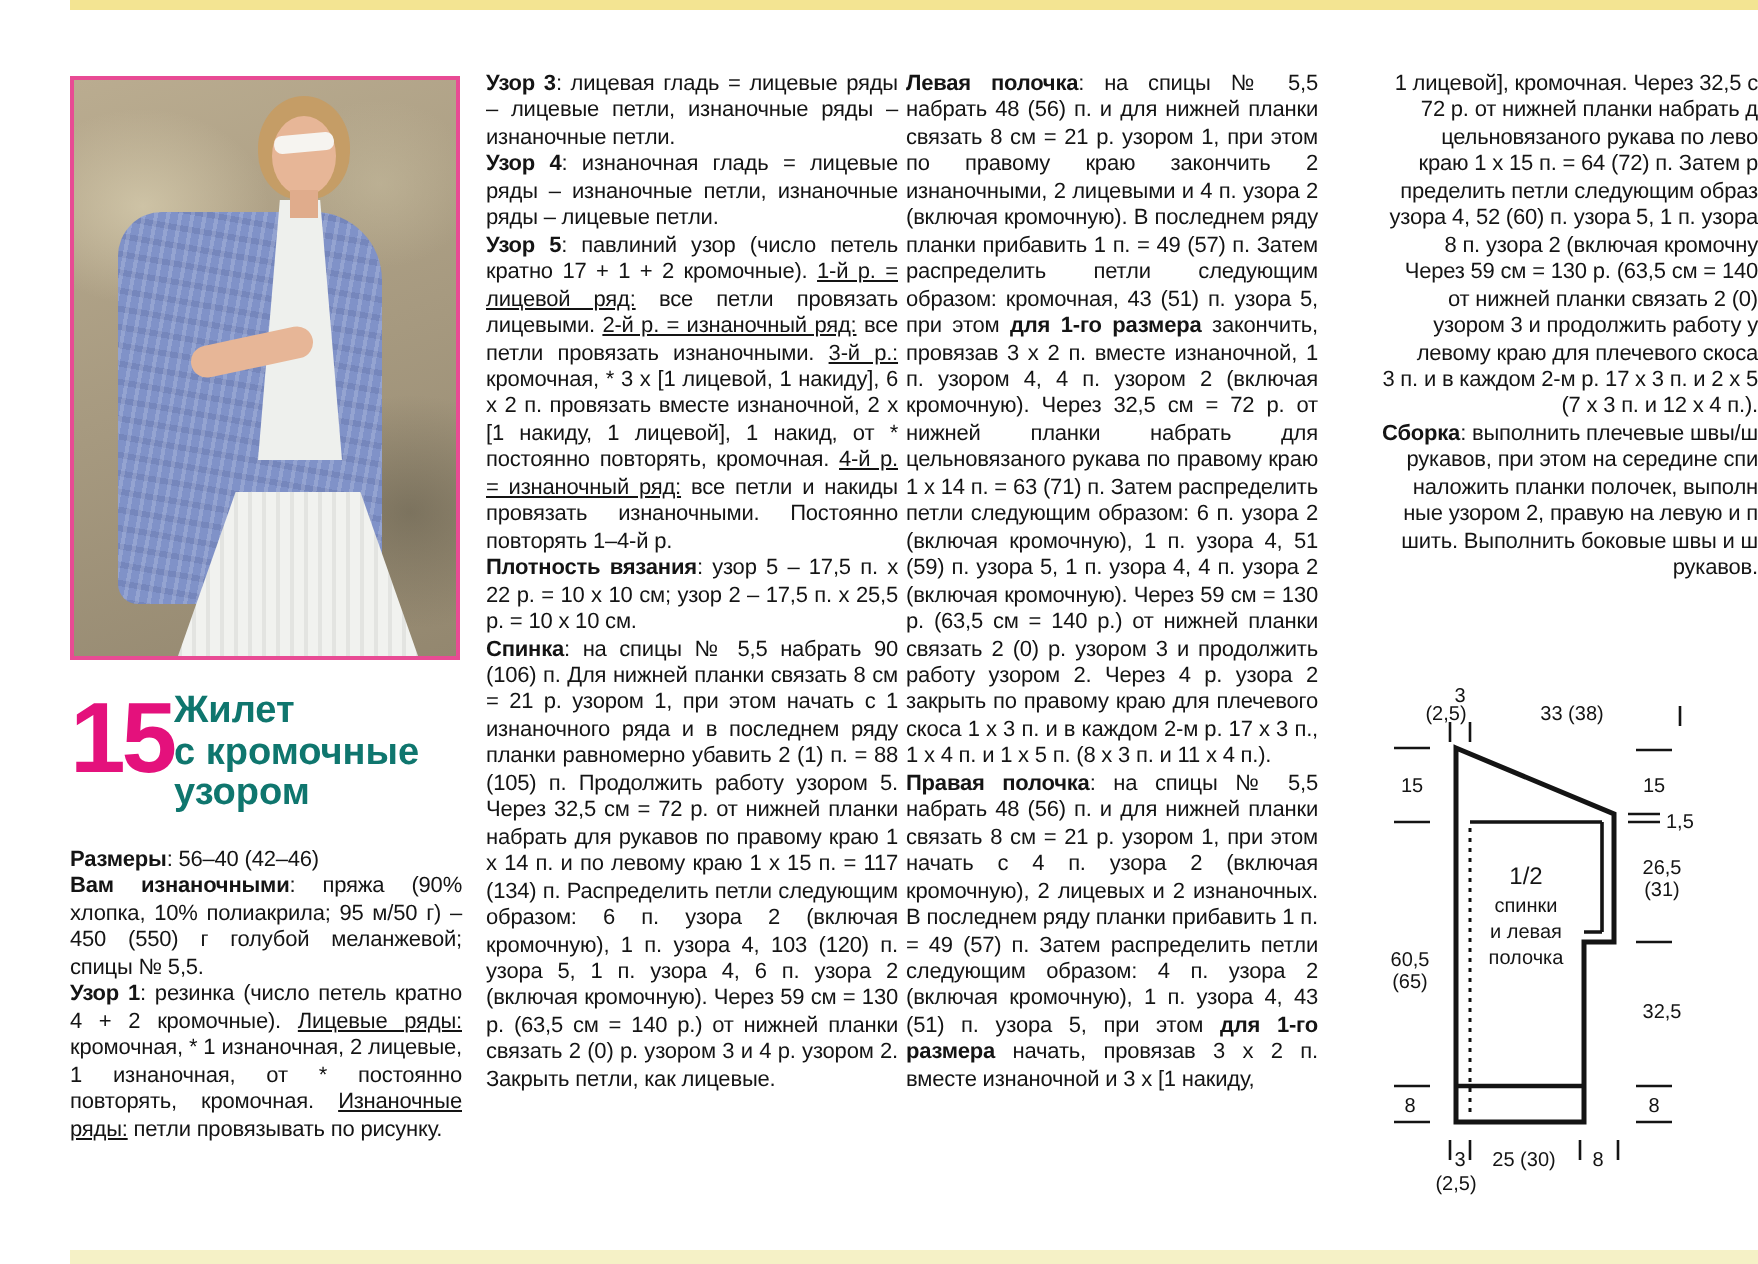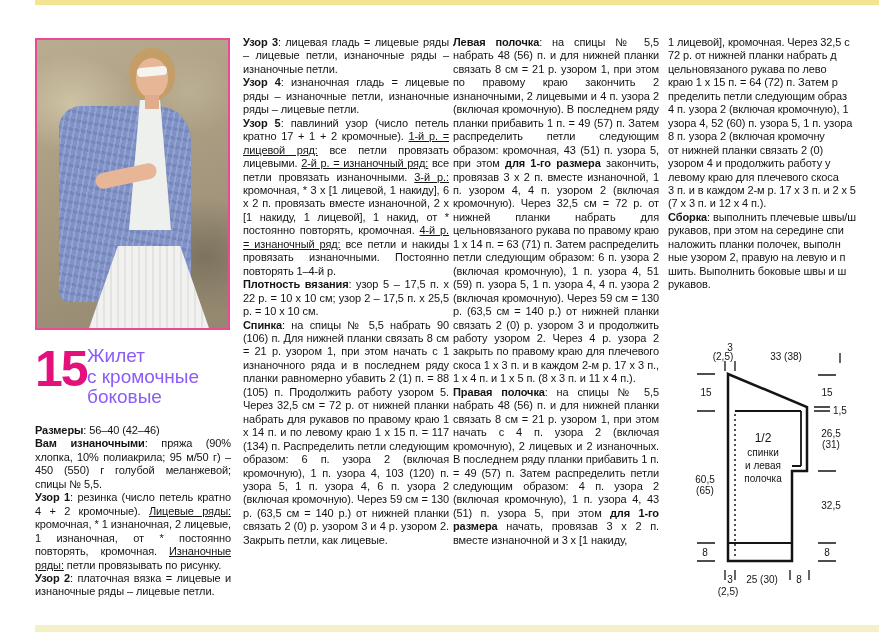--- a/index.html
+++ b/index.html
@@ -35,32 +35,32 @@
     background-image:repeating-linear-gradient(100deg, rgba(255,255,255,.16) 0 2px, transparent 2px 6px),
                      repeating-linear-gradient(10deg, rgba(40,50,100,.12) 0 3px, transparent 3px 9px);}
   .dressV{left:92px;top:60px;width:42px;height:130px;background:#eef0ed;clip-path:polygon(26% 0,74% 0,100% 100%,0 100%);}
   .skirt{left:52px;top:206px;width:120px;height:82px;background:#f1f2ef;clip-path:polygon(24% 0,76% 0,100% 100%,0 100%);
     background-image:repeating-linear-gradient(90deg, rgba(0,0,0,.06) 0 2px, transparent 2px 7px);}
   .arm{left:58px;top:128px;width:62px;height:16px;border-radius:8px;background:#e7b697;transform:rotate(-12deg);}
 
   
   .heading{position:absolute;left:35px;top:346px;width:196px;}
   .head-num{position:absolute;left:0;top:2px;font-size:50px;line-height:42px;font-weight:bold;color:#e4117c;letter-spacing:-2px;}
-  .head-title{position:absolute;left:52px;top:0;font-size:19px;line-height:20.5px;font-weight:normal;color:#8b5cf6;}
+  .head-title{position:absolute;left:52px;top:0;font-size:19px;line-height:20.5px;font-weight:bold;color:#0f766e;}
 
   
   .col{position:absolute;font-size:11px;line-height:13.45px;text-align:justify;letter-spacing:-0.1px;}
   .col .para{margin:0;}
   .b{font-weight:bold;margin-top:16px;}
   .u{text-decoration:underline;}
   #col1{left:35px;top:424px;width:196px;}
   #col2{left:243px;top:36px;width:206px;}
   #col3{left:453px;top:36px;width:206px;}
   #col4{left:668px;top:36px;width:211px;overflow:hidden;}
-  #col4 .para{text-align:left;white-space:nowrap;}
+  #col4 .para{text-align:right;white-space:nowrap;}
 
   
   .schematic{position:absolute;left:690px;top:343px;width:189px;height:262px;}
   .schematic svg{position:absolute;left:0;top:0;}
   .schematic text{font-family:"Liberation Sans",sans-serif;font-size:10px;fill:#141414;}
   .schematic text.big{font-size:12px;}
 </style>
 </head>
 <body>
 
@@ -78,52 +78,51 @@
   <div class="fig face"></div>
   <div class="fig neck"></div>
   <div class="fig sunglasses"></div>
 </div>
 
 <div class="heading">
   <div class="head-num">15</div>
   <div class="head-title">
     <div>Жилет</div>
     <div>с кромочные</div>
-    <div>боковые</div>
+    <div>узором</div>
   </div>
 </div>
 
 <div id="col1" class="col">
     <p class="para"><span class="b">Размеры</span><span>: 56–40 (42–46)</span></p>
     <p class="para"><span class="b">Вам изнаночными</span><span>: пряжа (90% хлопка, 10% полиакрила; 95 м/50 г) – 450 (550) г голубой меланжевой; спицы № 5,5.</span></p>
     <p class="para"><span class="b">Узор 1</span><span>: резинка (число петель кратно 4 + 2 кромочные). </span><span class="u">Лицевые ряды:</span><span> кромочная, * 1 изнаночная, 2 лицевые, 1 изнаночная, от * постоянно повторять, кромочная. </span><span class="u">Изнаночные ряды:</span><span> петли провязывать по рисунку.</span></p>
-    <p class="para"><span class="b">Узор 2</span><span>: платочная вязка = лицевые и изнаночные ряды – лицевые петли.</span></p>
   </div>
 <div id="col2" class="col">
     <p class="para"><span class="b">Узор 3</span><span>: лицевая гладь = лицевые ряды – лицевые петли, изнаночные ряды – изнаночные петли.</span></p>
     <p class="para"><span class="b">Узор 4</span><span>: изнаночная гладь = лицевые ряды – изнаночные петли, изнаночные ряды – лицевые петли.</span></p>
     <p class="para"><span class="b">Узор 5</span><span>: павлиний узор (число петель кратно 17 + 1 + 2 кромочные). </span><span class="u">1-й р. = лицевой ряд:</span><span> все петли провязать лицевыми. </span><span class="u">2-й р. = изнаночный ряд:</span><span> все петли провязать изнаночными. </span><span class="u">3-й р.:</span><span> кромочная, * 3 х [1 лицевой, 1 накиду], 6 х 2 п. провязать вместе изнаночной, 2 х [1 накиду, 1 лицевой], 1 накид, от * постоянно повторять, кромочная. </span><span class="u">4-й р. = изнаночный ряд:</span><span> все петли и накиды провязать изнаночными. Постоянно повторять 1–4-й р.</span></p>
     <p class="para"><span class="b">Плотность вязания</span><span>: узор 5 – 17,5 п. х 22 р. = 10 х 10 см; узор 2 – 17,5 п. х 25,5 р. = 10 х 10 см.</span></p>
     <p class="para"><span class="b">Спинка</span><span>: на спицы № 5,5 набрать 90 (106) п. Для нижней планки связать 8 см = 21 р. узором 1, при этом начать с 1 изнаночного ряда и в последнем ряду планки равномерно убавить 2 (1) п. = 88 (105) п. Продолжить работу узором 5. Через 32,5 см = 72 р. от нижней планки набрать для рукавов по правому краю 1 х 14 п. и по левому краю 1 х 15 п. = 117 (134) п. Распределить петли следующим образом: 6 п. узора 2 (включая кромочную), 1 п. узора 4, 103 (120) п. узора 5, 1 п. узора 4, 6 п. узора 2 (включая кромочную). Через 59 см = 130 р. (63,5 см = 140 р.) от нижней планки связать 2 (0) р. узором 3 и 4 р. узором 2. Закрыть петли, как лицевые.</span></p>
   </div>
 <div id="col3" class="col">
     <p class="para"><span class="b">Левая полочка</span><span>: на спицы № 5,5 набрать 48 (56) п. и для нижней планки связать 8 см = 21 р. узором 1, при этом по правому краю закончить 2 изнаночными, 2 лицевыми и 4 п. узора 2 (включая кромочную). В последнем ряду планки прибавить 1 п. = 49 (57) п. Затем распределить петли следующим образом: кромочная, 43 (51) п. узора 5, при этом </span><span class="b">для 1-го размера</span><span> закончить, провязав 3 х 2 п. вместе изнаночной, 1 п. узором 4, 4 п. узором 2 (включая кромочную). Через 32,5 см = 72 р. от нижней планки набрать для цельновязаного рукава по правому краю 1 х 14 п. = 63 (71) п. Затем распределить петли следующим образом: 6 п. узора 2 (включая кромочную), 1 п. узора 4, 51 (59) п. узора 5, 1 п. узора 4, 4 п. узора 2 (включая кромочную). Через 59 см = 130 р. (63,5 см = 140 р.) от нижней планки связать 2 (0) р. узором 3 и продолжить работу узором 2. Через 4 р. узора 2 закрыть по правому краю для плечевого скоса 1 х 3 п. и в каждом 2-м р. 17 х 3 п., 1 х 4 п. и 1 х 5 п. (8 х 3 п. и 11 х 4 п.).</span></p>
     <p class="para"><span class="b">Правая полочка</span><span>: на спицы № 5,5 набрать 48 (56) п. и для нижней планки связать 8 см = 21 р. узором 1, при этом начать с 4 п. узора 2 (включая кромочную), 2 лицевых и 2 изнаночных. В последнем ряду планки прибавить 1 п. = 49 (57) п. Затем распределить петли следующим образом: 4 п. узора 2 (включая кромочную), 1 п. узора 4, 43 (51) п. узора 5, при этом </span><span class="b">для 1-го размера</span><span> начать, провязав 3 х 2 п. вместе изнаночной и 3 х [1 накиду,</span></p>
   </div>
 <div id="col4" class="col">
     <p class="para"><span>1 лицевой], кромочная. Через 32,5 с</span></p>
     <p class="para"><span>72 р. от нижней планки набрать д</span></p>
     <p class="para"><span>цельновязаного рукава по лево</span></p>
     <p class="para"><span>краю 1 х 15 п. = 64 (72) п. Затем р</span></p>
     <p class="para"><span>пределить петли следующим образ</span></p>
-    <p class="para"><span>4 п. узора 2 (включая кромочную), 1</span></p>
     <p class="para"><span>узора 4, 52 (60) п. узора 5, 1 п. узора</span></p>
     <p class="para"><span>8 п. узора 2 (включая кромочну</span></p>
+    <p class="para"><span>Через 59 см = 130 р. (63,5 см = 140</span></p>
     <p class="para"><span>от нижней планки связать 2 (0)</span></p>
-    <p class="para"><span>узором 4 и продолжить работу у</span></p>
+    <p class="para"><span>узором 3 и продолжить работу у</span></p>
     <p class="para"><span>левому краю для плечевого скоса</span></p>
     <p class="para"><span>3 п. и в каждом 2-м р. 17 х 3 п. и 2 х 5</span></p>
     <p class="para"><span>(7 х 3 п. и 12 х 4 п.).</span></p>
     <p class="para"><span class="b">Сборка</span><span>: выполнить плечевые швы/ш</span></p>
     <p class="para"><span>рукавов, при этом на середине спи</span></p>
     <p class="para"><span>наложить планки полочек, выполн</span></p>
     <p class="para"><span>ные узором 2, правую на левую и п</span></p>
     <p class="para"><span>шить. Выполнить боковые швы и ш</span></p>
     <p class="para"><span>рукавов.</span></p>
   </div>

